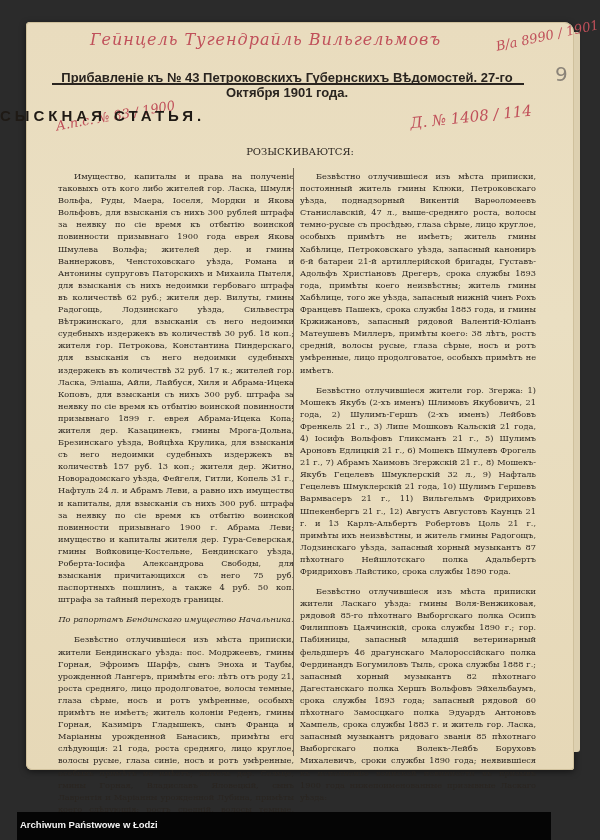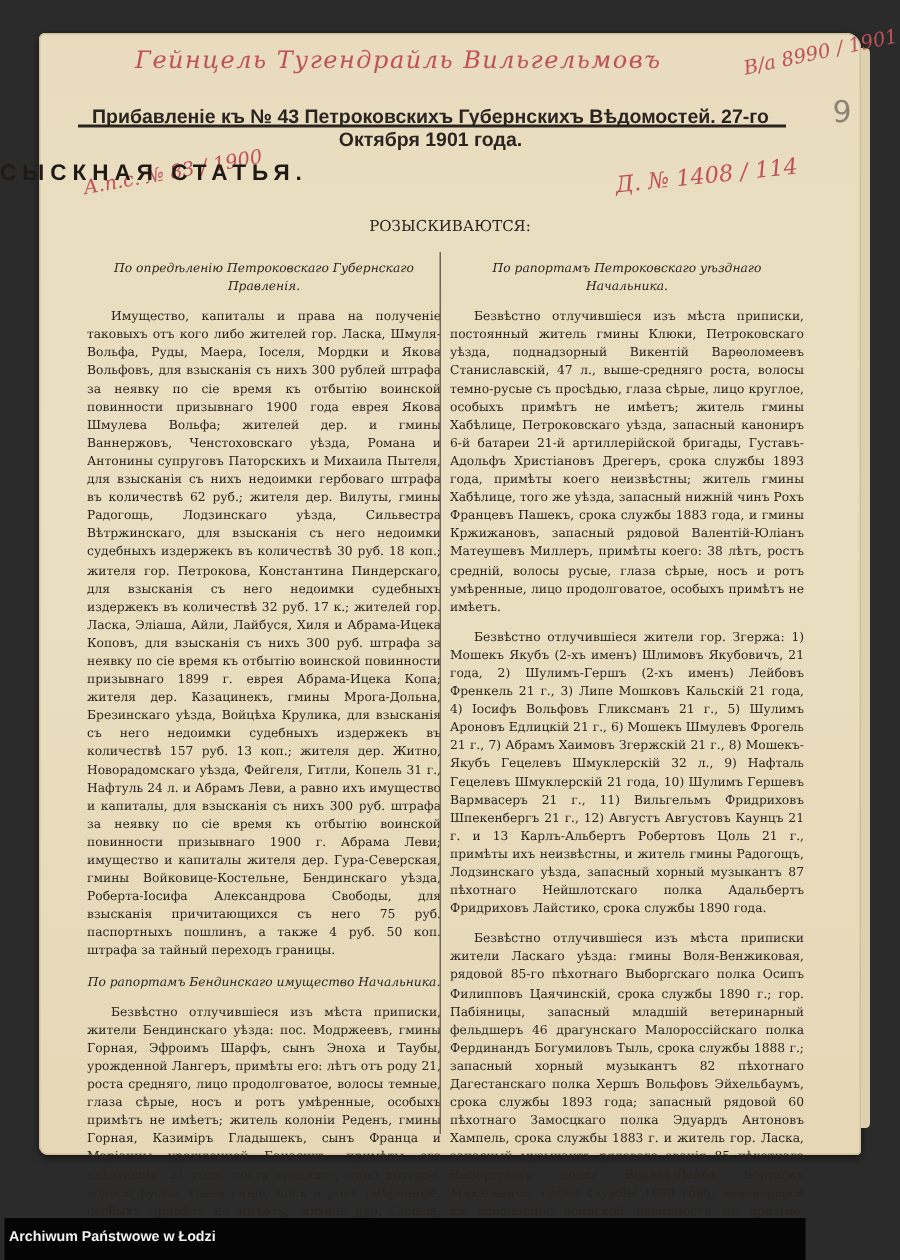--- a/index.html
+++ b/index.html
@@ -15,21 +15,21 @@
   .header-line{position:absolute;left:52px;top:70px;width:470px;text-align:center;font-family:"Liberation Sans",sans-serif;font-weight:bold;font-size:13px;color:#2a2520;}
   .rule{position:absolute;left:52px;top:83px;width:472px;height:1.5px;background:#2a2520;}
   .title{position:absolute;left:0;width:600px;top:107px;text-align:left;font-family:"Liberation Sans",sans-serif;font-weight:bold;font-size:15px;letter-spacing:4px;color:#1f1a15;}
   .subtitle{position:absolute;left:0;width:600px;top:146px;text-align:center;font-size:10px;color:#2a2520;}
   .col{position:absolute;top:170px;width:236px;font-size:8.2px;line-height:12.1px;color:#2a2520;text-align:justify;}
   .col-left{left:58px;}
   .col-right{left:300px;}
   .divider{position:absolute;left:293px;top:168px;width:1px;height:588px;background:#6f6555;}
   .sect-head{font-style:italic;text-align:center;margin:2px 0 8px 0;}
   .para{text-indent:16px;margin:0 0 8px 0;}
-  .footer{position:absolute;left:3px;bottom:0;width:534px;height:28px;background:#050505;}
+  .footer{position:absolute;left:17px;bottom:0;width:534px;height:28px;background:#050505;}
   .footer-text{position:absolute;left:3px;top:7px;color:#f2f2f2;font-family:"Liberation Sans",sans-serif;font-weight:bold;font-size:9.5px;}
 </style>
 </head>
 <body>
 
 <div class="paper">
   <div class="paper-edge"></div>
 </div>
 
 <div class="hand hand-name">Гейнцель Тугендрайль Вильгельмовъ</div>
@@ -38,30 +38,28 @@
 
 <div class="header-line">Прибавленіе къ № 43 Петроковскихъ Губернскихъ Вѣдомостей. 27-го Октября 1901 года.</div>
 <div class="rule"></div>
 
 <div class="hand hand-ref2">А.п.с. № 83 / 1900</div>
 <div class="title">СЫСКНАЯ СТАТЬЯ.</div>
 <div class="hand hand-ref3">Д. № 1408 / 114</div>
 <div class="subtitle">РОЗЫСКИВАЮТСЯ:</div>
 
 <div class="col col-left">
-  <div class="sect-head">По опредѣленію Петроковскаго Губернскаго Правленія.</div>
   <p class="para">Имущество, капиталы и права на полученіе таковыхъ отъ кого либо жителей гор. Ласка, Шмуля-Вольфа, Руды, Маера, Іоселя, Мордки и Якова Вольфовъ, для взысканія съ нихъ 300 рублей штрафа за неявку по сіе время къ отбытію воинской повинности призывнаго 1900 года еврея Якова Шмулева Вольфа; жителей дер. и гмины Ваннержовъ, Ченстоховскаго уѣзда, Романа и Антонины супруговъ Паторскихъ и Михаила Пытеля, для взысканія съ нихъ недоимки гербоваго штрафа въ количествѣ 62 руб.; жителя дер. Вилуты, гмины Радогощь, Лодзинскаго уѣзда, Сильвестра Вѣтржинскаго, для взысканія съ него недоимки судебныхъ издержекъ въ количествѣ 30 руб. 18 коп.; жителя гор. Петрокова, Константина Пиндерскаго, для взысканія съ него недоимки судебныхъ издержекъ въ количествѣ 32 руб. 17 к.; жителей гор. Ласка, Эліаша, Айли, Лайбуся, Хиля и Абрама-Ицека Коповъ, для взысканія съ нихъ 300 руб. штрафа за неявку по сіе время къ отбытію воинской повинности призывнаго 1899 г. еврея Абрама-Ицека Копа; жителя дер. Казацинекъ, гмины Мрога-Дольна, Брезинскаго уѣзда, Войцѣха Крулика, для взысканія съ него недоимки судебныхъ издержекъ въ количествѣ 157 руб. 13 коп.; жителя дер. Житно, Новорадомскаго уѣзда, Фейгеля, Гитли, Копель 31 г., Нафтуль 24 л. и Абрамъ Леви, а равно ихъ имущество и капиталы, для взысканія съ нихъ 300 руб. штрафа за неявку по сіе время къ отбытію воинской повинности призывнаго 1900 г. Абрама Леви; имущество и капиталы жителя дер. Гура-Северская, гмины Войковице-Костельне, Бендинскаго уѣзда, Роберта-Іосифа Александрова Свободы, для взысканія причитающихся съ него 75 руб. паспортныхъ пошлинъ, а также 4 руб. 50 коп. штрафа за тайный переходъ границы.</p>
   <div class="sect-head">По рапортамъ Бендинскаго имущество Начальника.</div>
   <p class="para">Безвѣстно отлучившіеся изъ мѣста приписки, жители Бендинскаго уѣзда: пос. Модржеевъ, гмины Горная, Эфроимъ Шарфъ, сынъ Эноха и Таубы, урожденной Лангеръ, примѣты его: лѣтъ отъ роду 21, роста средняго, лицо продолговатое, волосы темные, глаза сѣрые, носъ и ротъ умѣренные, особыхъ примѣтъ не имѣетъ; житель колоніи Реденъ, гмины Горная, Казиміръ Гладышекъ, сынъ Франца и Маріанны урожденной Банасикъ, примѣты его слѣдующія: 21 года, роста средняго, лицо круглое, волосы русые, глаза синіе, носъ и ротъ умѣренные, особыхъ примѣтъ не имѣетъ; житель дер. Сельце, гмины Горная, Владиславъ Яловецкій, сынъ Лаврентія и Маріанны урожденной Лубина, примѣты коего слѣдующія: ростъ средній, волосы темные, глаза бурые, лицо продолговатое, носъ и ротъ умѣренные, особыхъ примѣтъ не имѣетъ; житель дер. Климонтовъ, гмины Горная Давидъ Петрихтъ, сынъ Мошка и Ханы урожденной Цимблеръ; примѣты Петрихта слѣдующія: ростъ средній, волосы темные, глаза пивные, лицо продолговатое, носъ и ротъ умѣренные, особыхъ примѣтъ не имѣетъ и житель дер. Нивка, гмины Горная, Максимиліанъ</p>
 </div>
 
 <div class="divider"></div>
 
 <div class="col col-right">
-  <div class="sect-head">По рапортамъ Петроковскаго уѣзднаго Начальника.</div>
   <p class="para">Безвѣстно отлучившіеся изъ мѣста приписки, постоянный житель гмины Клюки, Петроковскаго уѣзда, поднадзорный Викентій Варѳоломеевъ Станиславскій, 47 л., выше-средняго роста, волосы темно-русые съ просѣдью, глаза сѣрые, лицо круглое, особыхъ примѣтъ не имѣетъ; житель гмины Хабѣлице, Петроковскаго уѣзда, запасный канониръ 6-й батареи 21-й артиллерійской бригады, Густавъ-Адольфъ Христіановъ Дрегеръ, срока службы 1893 года, примѣты коего неизвѣстны; житель гмины Хабѣлице, того же уѣзда, запасный нижній чинъ Рохъ Францевъ Пашекъ, срока службы 1883 года, и гмины Кржижановъ, запасный рядовой Валентій-Юліанъ Матеушевъ Миллеръ, примѣты коего: 38 лѣтъ, ростъ средній, волосы русые, глаза сѣрые, носъ и ротъ умѣренные, лицо продолговатое, особыхъ примѣтъ не имѣетъ.</p>
   <p class="para">Безвѣстно отлучившіеся жители гор. Згержа: 1) Мошекъ Якубъ (2-хъ именъ) Шлимовъ Якубовичъ, 21 года, 2) Шулимъ-Гершъ (2-хъ именъ) Лейбовъ Френкель 21 г., 3) Липе Мошковъ Кальскій 21 года, 4) Іосифъ Вольфовъ Гликсманъ 21 г., 5) Шулимъ Ароновъ Едлицкій 21 г., 6) Мошекъ Шмулевъ Фрогель 21 г., 7) Абрамъ Хаимовъ Згержскій 21 г., 8) Мошекъ-Якубъ Гецелевъ Шмуклерскій 32 л., 9) Нафталь Гецелевъ Шмуклерскій 21 года, 10) Шулимъ Гершевъ Вармвасеръ 21 г., 11) Вильгельмъ Фридриховъ Шпекенбергъ 21 г., 12) Августъ Августовъ Каунцъ 21 г. и 13 Карлъ-Альбертъ Робертовъ Цоль 21 г., примѣты ихъ неизвѣстны, и житель гмины Радогощъ, Лодзинскаго уѣзда, запасный хорный музыкантъ 87 пѣхотнаго Нейшлотскаго полка Адальбертъ Фридриховъ Лайстико, срока службы 1890 года.</p>
   <p class="para">Безвѣстно отлучившіеся изъ мѣста приписки жители Ласкаго уѣзда: гмины Воля-Венжиковая, рядовой 85-го пѣхотнаго Выборгскаго полка Осипъ Филипповъ Цаячинскій, срока службы 1890 г.; гор. Пабіяницы, запасный младшій ветеринарный фельдшеръ 46 драгунскаго Малороссійскаго полка Фердинандъ Богумиловъ Тыль, срока службы 1888 г.; запасный хорный музыкантъ 82 пѣхотнаго Дагестанскаго полка Хершъ Вольфовъ Эйхельбаумъ, срока службы 1893 года; запасный рядовой 60 пѣхотнаго Замосцкаго полка Эдуардъ Антоновъ Хампель, срока службы 1883 г. и житель гор. Ласка, запасный музыкантъ рядоваго званія 85 пѣхотнаго Выборгскаго полка Волекъ-Лейбъ Боруховъ Михалевичъ, сроки службы 1890 года; неявившіеся къ исполненію воинской повинности въ призывъ 1900 года нижепоименованные призывные Ласкаго уѣзда:</p>
 </div>
 
 <div class="footer">
   <span class="footer-text">Archiwum Państwowe w Łodzi</span>
 </div>
 
 </body></html>

